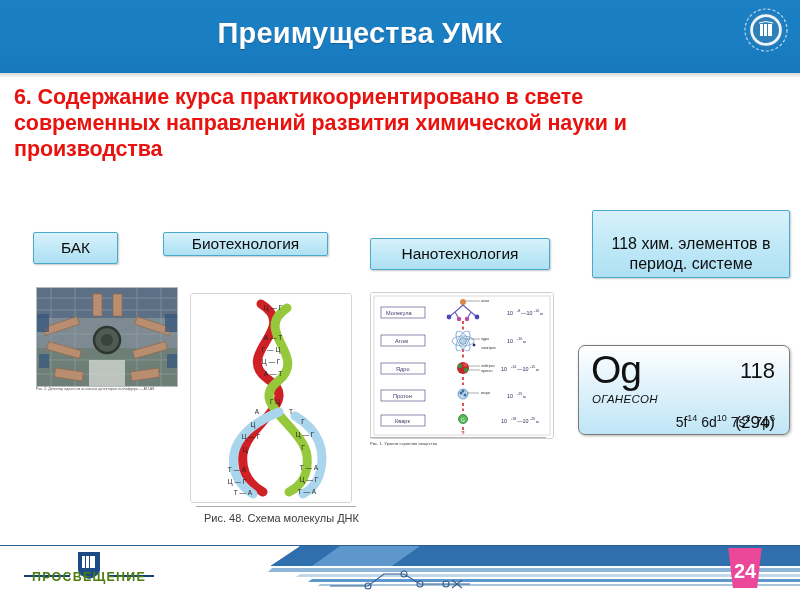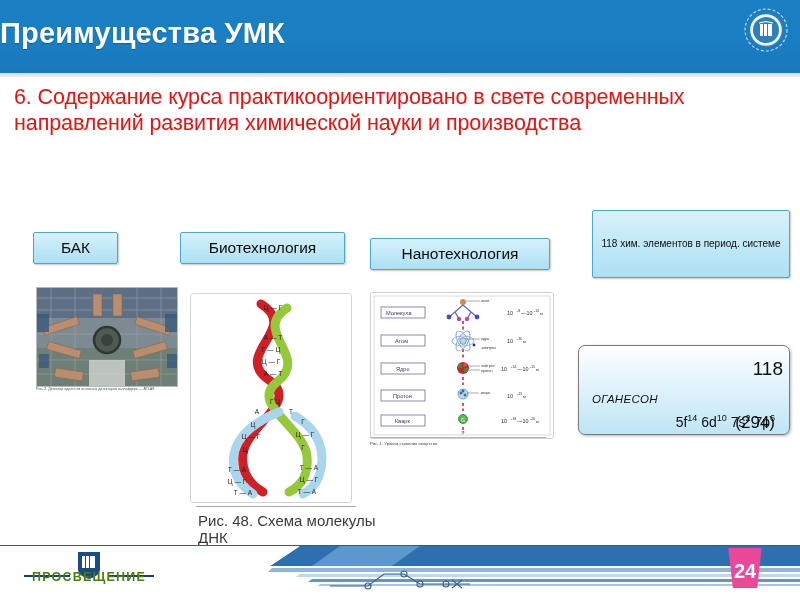--- a/index.html
+++ b/index.html
@@ -9,58 +9,59 @@
     font-family:"Liberation Sans", sans-serif;
     position:relative;
   }
   
   .header{
     position:absolute;left:0;top:0;width:800px;height:73px;
     background:linear-gradient(to bottom,#1b7fc4 0%,#1a7ec3 55%,#1878bb 100%);
   }
   .header-title{
     position:absolute;left:0;top:17px;width:720px;
+    text-align:center;
     color:#ffffff;
     font-size:29px;font-weight:bold;
     letter-spacing:0.2px;
     text-shadow:0 1px 1px rgba(0,0,0,.25);
   }
   .header-logo{
     position:absolute;right:12px;top:8px;width:44px;height:44px;
   }
   .header-sep{
     position:absolute;left:0;top:73px;width:800px;height:4px;
     background:linear-gradient(to bottom,#d8d8d8,#f2f2f2);
   }
   
   .heading{
     position:absolute;left:14px;top:84px;width:700px;
     color:#e8120e;
-    font-size:21.5px;font-weight:normal;line-height:26px;
+    font-size:21.5px;font-weight:bold;line-height:26px;
     letter-spacing:-0.1px;
   }
   
   .callout{
     position:absolute;
     box-sizing:border-box;
     border:1.6px solid #4aa8c8;
     background:linear-gradient(to bottom,#d8f1fb 0%,#bfe8f7 55%,#aee0f3 100%);
     border-radius:2px;
     color:#0d0d0d;
     display:flex;align-items:center;justify-content:center;
     text-align:center;
     font-size:15.5px;
     box-shadow:1px 1px 2px rgba(0,0,0,.22);
   }
   .callout-bak{left:33px;top:232px;width:85px;height:32px;}
-  .callout-bio{left:180px;top:232px;width:165px;height:32px;align-items:center;}
+  .callout-bio{left:163px;top:232px;width:165px;height:24px;align-items:center;}
   .callout-nano{left:370px;top:238px;width:180px;height:32px;}
   .callout-118{
     left:592px;top:210px;width:198px;height:68px;
-    font-size:10px;line-height:20px;padding:3px 6px;
+    font-size:16px;line-height:20px;padding:3px 6px;align-items:flex-end;
   }
   .tail-bak{
     left:57px;top:263px;
     border-width:26px 0 0 22px;
     border-color:#bfe8f7 transparent transparent transparent;
     filter:drop-shadow(1px 1px 1px rgba(0,0,0,.25));
   }
   .tail-bio{
     left:218px;top:263px;
     border-width:24px 0 0 28px;
@@ -88,22 +89,22 @@
     position:absolute;left:36px;top:387px;width:140px;height:12px;
     font-size:3.6px;color:#555;white-space:nowrap;overflow:hidden;
     background:#fff;
   }
   
   .fig-dna{
     position:absolute;left:190px;top:293px;width:160px;height:208px;
     background:#fff;border:1px solid #d4d4d4;border-radius:3px;overflow:hidden;
   }
   .dna-caption{
-    position:absolute;left:198px;top:512px;width:180px;
-    font-size:15px;color:#3b3b3b;
+    position:absolute;left:204px;top:512px;width:180px;
+    font-size:11px;color:#3b3b3b;
   }
   .dna-rule{
     position:absolute;left:196px;top:506px;width:160px;height:1px;background:#aaa;
   }
   
   .fig-nano{
     position:absolute;left:370px;top:292px;width:182px;height:145px;
     background:#fff;border:1px solid #cfcfcf;border-radius:3px;overflow:hidden;
   }
   .nano-caption{
@@ -120,21 +121,21 @@
     background:linear-gradient(to bottom,#ffffff 0%,#eaf6fd 32%,#bfe5f6 100%);
     border:1.5px solid #7a7a7a;border-radius:7px;
     box-shadow:1px 1px 3px rgba(0,0,0,.3);
     overflow:hidden;
   }
   .elem-symbol{
     position:absolute;left:12px;top:2px;font-size:39px;color:#111;
     font-family:"Liberation Sans",sans-serif;letter-spacing:-1px;
   }
   .elem-number{
-    position:absolute;right:6px;top:12px;font-size:19px;color:#111;margin-left:28px;
+    position:absolute;right:14px;top:12px;font-size:22px;color:#111;margin-left:28px;
   }
   .elem-name{
     position:absolute;left:13px;top:47px;font-size:11.5px;color:#111;
     letter-spacing:0.3px;
     font-style:italic;
   }
   .elem-mass{
     position:absolute;right:14px;top:44px;font-size:17px;color:#111;margin-top:23px;
   }
   .elem-config{
@@ -366,20 +367,21 @@
       <text x="146" y="130">—10</text>
         <text x="159" y="127" font-size="3.6">-20</text>
         <text x="165" y="130" font-size="4">м</text>
     </g>
   </svg>
 </div>
 <div class="nano-rule"></div>
 <div class="nano-caption">Рис. 1. Уровни строения вещества</div>
 
 <div class="elem-card">
+  <div class="elem-symbol">Og</div>
   <div class="elem-number">118</div>
   <div class="elem-name">ОГАНЕСОН</div>
   <div class="elem-mass">(294)</div>
   <div class="elem-config">
     <span>5f<sup>14</sup>&nbsp;6d<sup>10</sup>&nbsp;7s<sup>2</sup>&nbsp;7p<sup>6</sup></span>
   </div>
 </div>
 
 <div class="footer-line"></div>
 <svg class="ribbon" viewBox="0 0 800 60" width="800" height="60">

